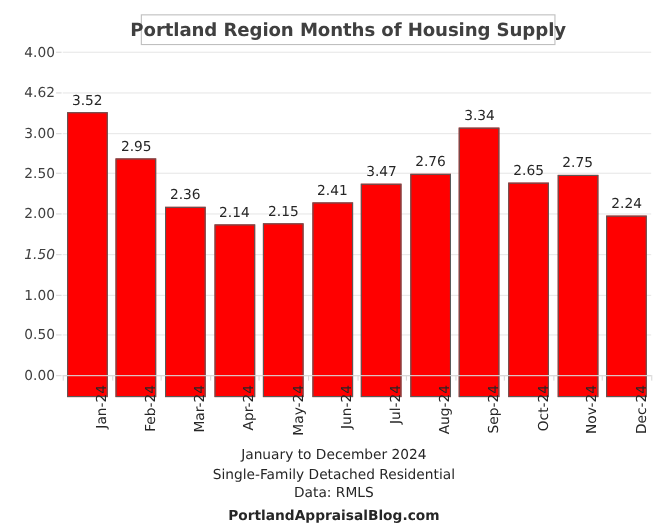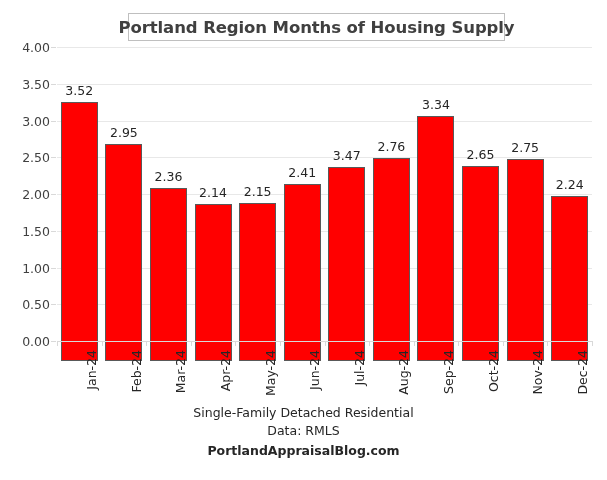--- a/index.html
+++ b/index.html
@@ -157,25 +157,25 @@
 <body>
 
 <div id="chart-title-box">
   <span id="chart-title-text">Portland Region Months of Housing Supply</span>
 </div>
 
 <div id="y-labels">
     <div class="ylabel" style="top: 294px;">0.00</div>
     <div class="ylabel" style="top: 257.25px;">0.50</div>
     <div class="ylabel" style="top: 220.5px;">1.00</div>
-    <div class="ylabel" style="top: 183.75px;">1.50</div>
+    <div class="ylabel" style="top: 183.75px; font-style: italic;">1.50</div>
     <div class="ylabel" style="top: 147px;">2.00</div>
     <div class="ylabel" style="top: 110.25px;">2.50</div>
     <div class="ylabel" style="top: 73.5px;">3.00</div>
-    <div class="ylabel" style="top: 36.75px;">3.50</div>
+    <div class="ylabel" style="top: 36.75px;">4.62</div>
     <div class="ylabel" style="top: 0px;">4.00</div>
   </div>
 
 <div id="plot-area">
     <div class="gridline baseline" style="top: 294px;"></div>
     <div class="ytick" style="top: 294px;"></div>
     <div class="gridline" style="top: 257.25px;"></div>
     <div class="ytick" style="top: 257.25px;"></div>
     <div class="gridline" style="top: 220.5px;"></div>
     <div class="ytick" style="top: 220.5px;"></div>
@@ -243,16 +243,17 @@
     <div class="xtick" style="left: 458.25px;"></div>
     <div class="xlabel" style="left: 485.542px;">Oct-24</div>
     <div class="xtick" style="left: 502.833px;"></div>
     <div class="xlabel" style="left: 530.125px;">Nov-24</div>
     <div class="xtick" style="left: 547.417px;"></div>
     <div class="xlabel" style="left: 574.708px;">Dec-24</div>
     <div class="xtick" style="left: 592px;"></div>
   </div>
 
 <div id="footer">
+  <div class="footer-line">January to December 2024</div>
   <div class="footer-line">Single-Family Detached Residential</div>
   <div class="footer-line">Data: RMLS</div>
   <div class="footer-line bold">PortlandAppraisalBlog.com</div>
 </div>
 
 </body></html>

